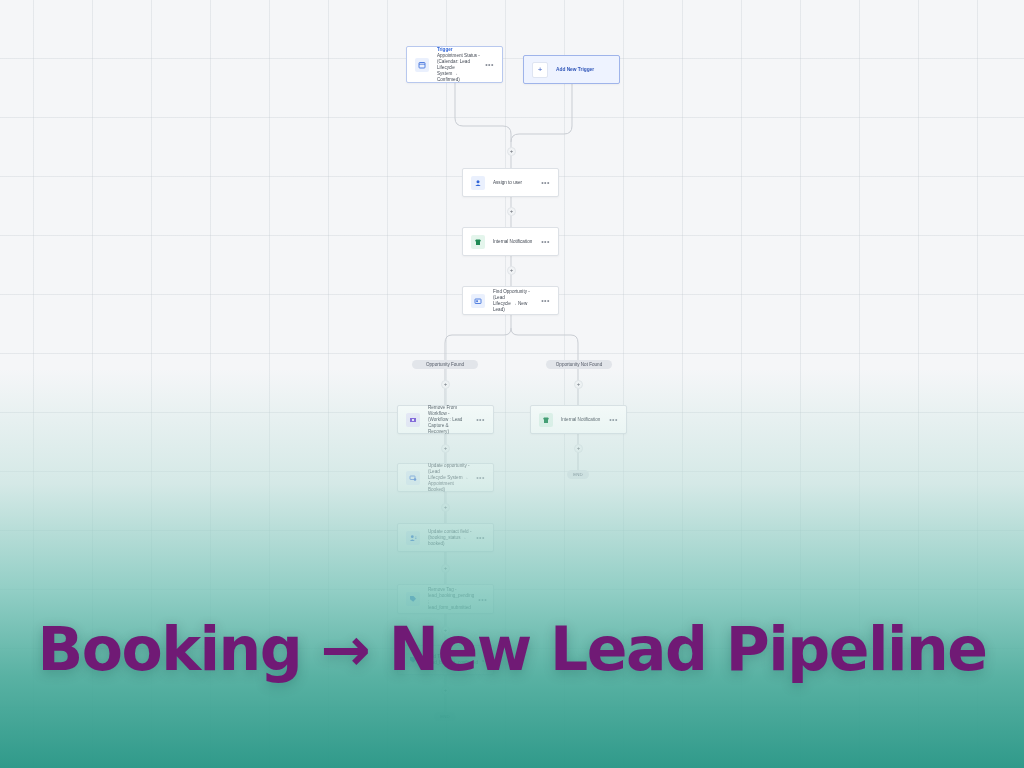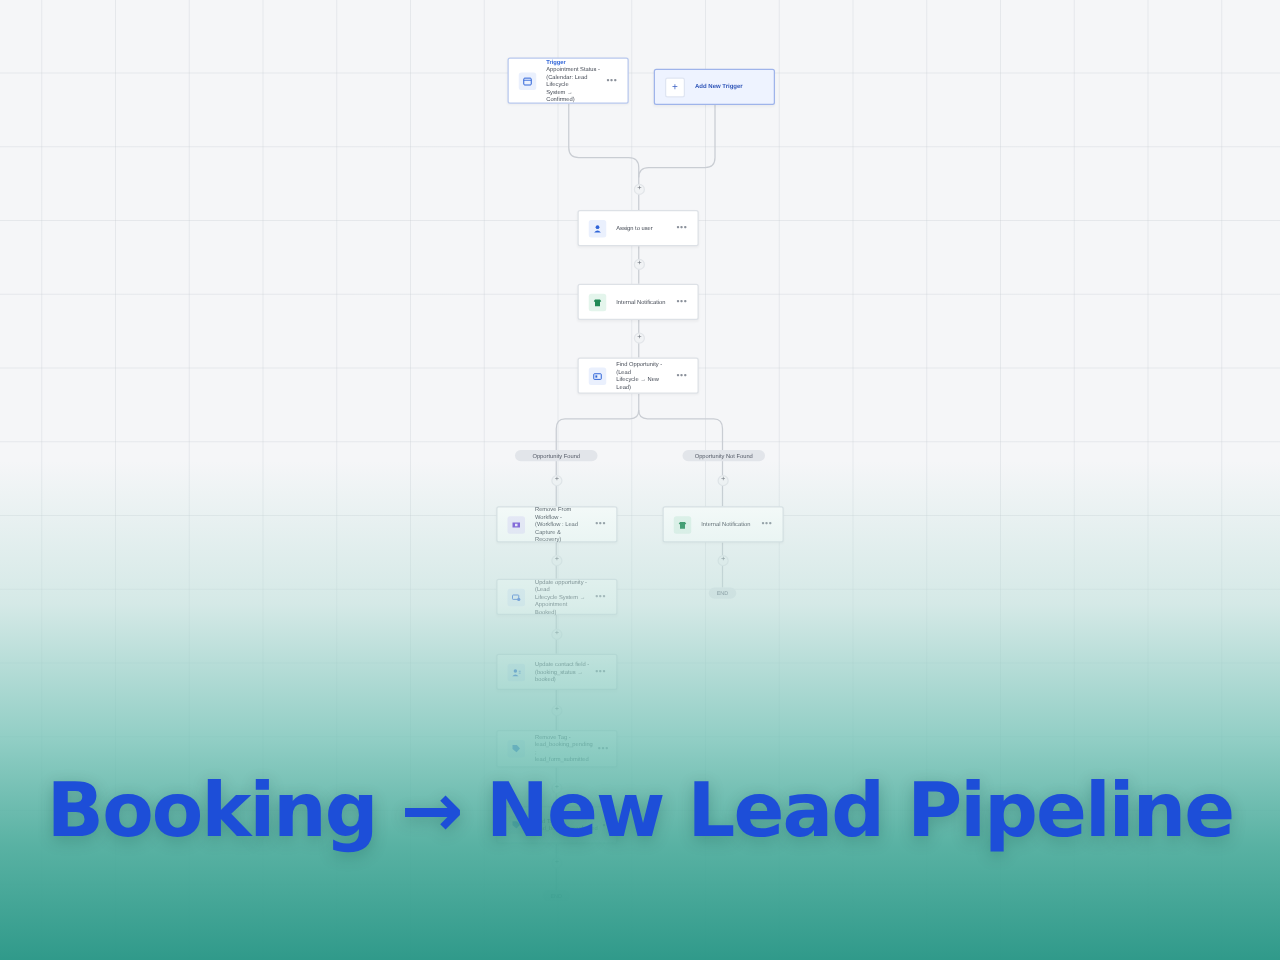--- a/index.html
+++ b/index.html
@@ -60,21 +60,21 @@
       rgba(245,246,248,0) 0%,
       rgba(245,246,248,0) 48%,
       rgba(186,222,216,0.55) 63%,
       rgba(120,196,184,0.80) 77%,
       rgba(76,172,156,0.92) 88%,
       rgba(44,152,136,0.98) 100%);
   }
   .title {
     position:absolute; left:0; right:0; top:614px; text-align:center;
     font-family:"DejaVu Sans", sans-serif; font-weight:bold;
-    font-size:60px; letter-spacing:-1.5px; color:#1d4ed8;
+    font-size:60px; letter-spacing:-1.5px; color:#701a75;
     text-shadow:0 3px 12px rgba(0,60,50,0.25);
   }
 </style>
 </head>
 <body>
 
 <div class="canvas"></div>
 
 <svg class="wires" width="1024" height="768">
   <g fill="none" stroke="#c9cdd3" stroke-width="1">

